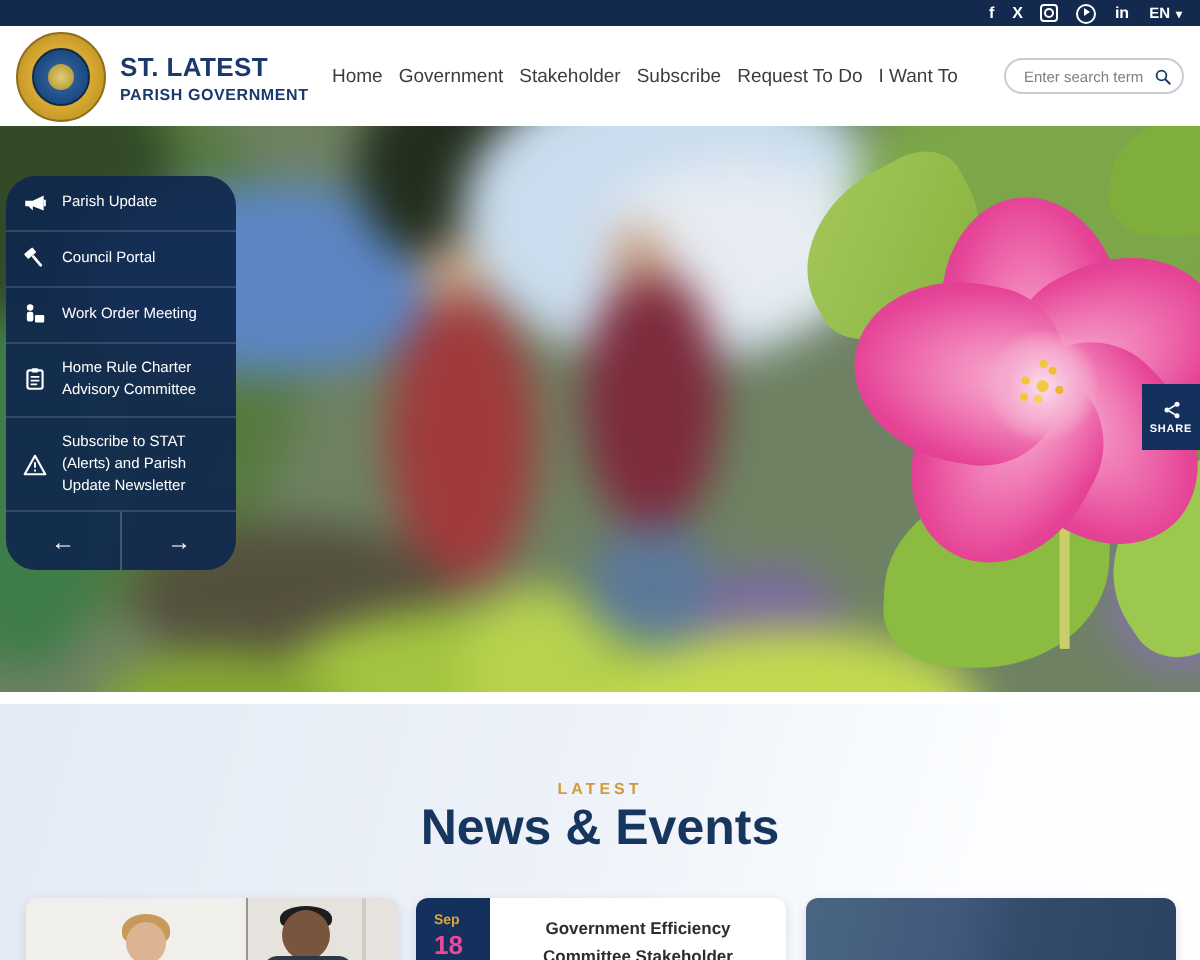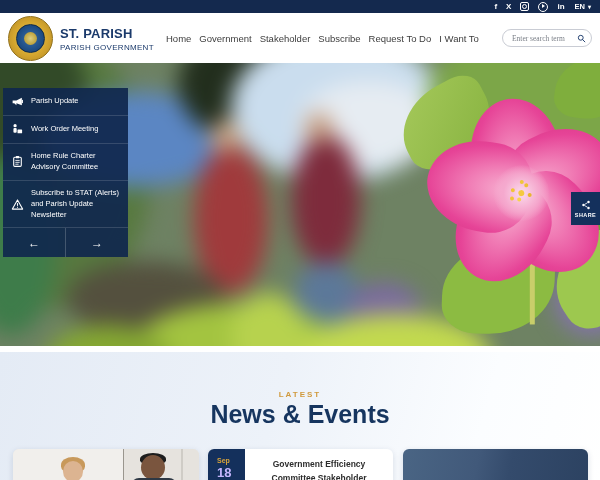--- a/index.html
+++ b/index.html
@@ -23,26 +23,26 @@
   .header{position:absolute;top:13px;left:0;width:600px;height:50px;background:#fff}
   .brand{position:absolute;left:8px;top:3px;display:flex;align-items:center;gap:7px;cursor:pointer}
   .seal{width:43px;height:43px;border-radius:50%;position:relative;flex:0 0 auto;
     background:radial-gradient(circle,#EDCB55 0%,#D4A62F 55%,#B08420 100%);border:1px solid #91701a}
   .seal::before{content:"";position:absolute;inset:7px;border-radius:50%;border:1px solid #0f2a4a;
     background:radial-gradient(circle,#3A6EA8 0%,#1F4E86 60%,#173B66 100%)}
   .seal::after{content:"";position:absolute;inset:15px;border-radius:50%;opacity:.9;
     background:radial-gradient(circle,#F0D97A 0%,#C9A227 80%)}
   .brand-text{display:flex;flex-direction:column;gap:2px}
   .brand-title{font-size:13px;font-weight:800;color:#1B3A6B;letter-spacing:.2px}
-  .brand-sub{font-size:8px;font-weight:400;color:#1B3A6B;letter-spacing:.3px}
+  .brand-sub{font-size:8px;font-weight:700;color:#1B3A6B;letter-spacing:.3px}
   .nav{position:absolute;left:166px;top:0;height:50px;display:flex;align-items:center;gap:8px}
   .nav-item{font-size:9.5px;color:#3d3d3d;font-weight:500;cursor:pointer;white-space:nowrap}
   .search{position:absolute;right:8px;top:16px;width:90px;height:18px;border:1px solid #c9ccd4;
     border-radius:9px;display:flex;align-items:center;padding:0 5px 0 7px;box-sizing:border-box;background:#fff}
-  .search input{border:none;outline:none;width:100%;font-size:7.5px;color:#555;font-family:Liberation Serif, serif;background:transparent}
+  .search input{border:none;outline:none;width:100%;font-size:7.5px;color:#555;font-family:Liberation Sans, sans-serif;background:transparent}
   .search input::placeholder{color:#7a7f87}
   .search svg{flex:0 0 auto;cursor:pointer}
 
   
   .hero{position:absolute;top:63px;left:0;width:600px;height:283px;overflow:hidden;background:#6e8263}
   .photo{position:absolute;inset:0;filter:blur(10px);transform:scale(1.06)}
   .photo i{position:absolute;border-radius:50%;display:block}
 
   
   .flower{position:absolute;left:423px;top:27px;width:200px;height:230px;transform:rotate(-8deg)}
@@ -51,22 +51,22 @@
     border-radius:55% 55% 48% 48%/60% 60% 42% 42%;transform-origin:45px 95px;
     background:radial-gradient(ellipse at 50% 82%,#F8B6D4 0%,#F07AB4 38%,#E64497 70%,#D63383 100%)}
   .fcenter{position:absolute;left:72px;top:75px;width:56px;height:56px;border-radius:50%;
     background:radial-gradient(circle,#FBDCEC 0%,#F5A9CE 45%,rgba(245,169,206,0) 72%)}
   .stamen{position:absolute;left:97px;top:100px;width:6px;height:6px;border-radius:50%;background:#F5C93F;
     box-shadow:-8px -4px 0 -1px #F2C437,6px -7px 0 -1px #EFBE33,-3px 6px 0 -1px #F7D34A,
     8px 3px 0 -1px #E8B52F,-10px 4px 0 -1px #F2C437,2px -11px 0 -1px #F0C63C}
   .stem{position:absolute;left:96px;top:150px;width:5px;height:85px;background:#C9CE6A;transform:rotate(8deg)}
 
   
-  .panel{position:absolute;left:3px;top:25px;width:125px;background:rgba(16,40,78,.93);
-    border-radius:0;overflow:hidden;z-index:5}
+  .panel{position:absolute;left:3px;top:25px;width:115px;background:rgba(16,40,78,.93);
+    border-radius:15px;overflow:hidden;z-index:5}
   .ql{display:flex;align-items:center;gap:7px;padding:7px 8px;border-bottom:1px solid rgba(255,255,255,.14);cursor:pointer}
   .ql svg{flex:0 0 auto}
   .ql-label{font-size:7.5px;color:#fff;line-height:1.45;font-weight:500}
   .arrows{display:flex;height:29px}
   .arrow{flex:1;display:flex;align-items:center;justify-content:center;color:#fff;font-size:12px;cursor:pointer}
   .arrow+.arrow{border-left:1px solid rgba(255,255,255,.2)}
 
   
   .share{position:absolute;right:0;top:129px;width:29px;height:33px;background:#14305C;z-index:6;
     display:flex;flex-direction:column;align-items:center;justify-content:center;gap:2px;cursor:pointer}
@@ -86,21 +86,21 @@
   .vc-right{position:absolute;left:110px;top:0;right:0;height:100%;background:#E6E3DE;border-left:1px solid #9a968e}
   .frame-line{position:absolute;left:168px;top:0;width:2px;height:100%;background:#cfccc6}
   .person{position:absolute}
   .head{position:absolute;border-radius:50%}
   .hair{position:absolute;border-radius:50% 50% 40% 40%}
   .torso{position:absolute;border-radius:8px 8px 0 0}
   .card-event{left:208px;width:185px;background:#fff}
   .datebox{position:absolute;left:0;top:0;width:37px;height:100%;background:#14305C;
     display:flex;flex-direction:column;align-items:flex-start;padding:8px 0 0 9px;box-sizing:border-box}
   .date-month{font-size:7px;font-weight:700;color:#D9A43B}
-  .date-day{font-size:13px;font-weight:800;color:#c4b5fd;margin-top:1px}
+  .date-day{font-size:13px;font-weight:800;color:#ec4899;margin-top:1px}
   .event-title{position:absolute;left:37px;right:0;top:0;padding:9px 10px 0;
     font-size:8.5px;font-weight:700;color:#2d2d2d;line-height:1.6;text-align:center}
   .card-img{left:403px;width:185px;
     background:linear-gradient(100deg,#4A6584 0%,#41597A 38%,#344B6C 55%,#2B4160 100%)}
 </style>
 </head>
 <body>
 
 <div class="page">
 
@@ -115,21 +115,21 @@
     <div class="lang">
       <span>EN</span>
       <span class="caret">▾</span>
     </div>
   </div>
 
   <div class="header">
     <div class="brand">
       <div class="seal"></div>
       <div class="brand-text">
-        <span class="brand-title">ST. PARISH</span>
+        <span class="brand-title">ST. LATEST</span>
         <span class="brand-sub">PARISH GOVERNMENT</span>
       </div>
     </div>
     <div class="nav">
       <span class="nav-item">Home</span>
       <span class="nav-item">Government</span>
       <span class="nav-item">Stakeholder</span>
       <span class="nav-item">Subscribe</span>
       <span class="nav-item">Request To Do</span>
       <span class="nav-item">I Want To</span>
@@ -186,20 +186,29 @@
     <div class="panel">
       <div class="ql">
         <svg width="13" height="13" viewBox="0 0 24 24">
           <path d="M3 10v5h3l4 4v-4l10 4V5L10 10H3z" fill="#fff"></path>
           <rect x="20" y="9" width="2" height="6" fill="#fff"></rect>
         </svg>
         <span class="ql-label">Parish Update</span>
       </div>
       <div class="ql">
         <svg width="13" height="13" viewBox="0 0 24 24">
+          <g fill="#fff" transform="rotate(-40 12 12)">
+            <rect x="7" y="2" width="10" height="6" rx="1"></rect>
+            <rect x="11" y="8" width="2.6" height="13" rx="1"></rect>
+          </g>
+        </svg>
+        <span class="ql-label">Council Portal</span>
+      </div>
+      <div class="ql">
+        <svg width="13" height="13" viewBox="0 0 24 24">
           <circle cx="7.5" cy="5" r="3" fill="#fff"></circle>
           <rect x="4.5" y="9" width="6" height="9" rx="2" fill="#fff"></rect>
           <rect x="12" y="12" width="8.5" height="7" rx="1" fill="#fff"></rect>
         </svg>
         <span class="ql-label">Work Order Meeting</span>
       </div>
       <div class="ql">
         <svg width="13" height="13" viewBox="0 0 24 24">
           <rect x="5" y="4" width="14" height="17" rx="2" fill="none" stroke="#fff" stroke-width="2"></rect>
           <rect x="9" y="2" width="6" height="4" rx="1" fill="#fff"></rect>

